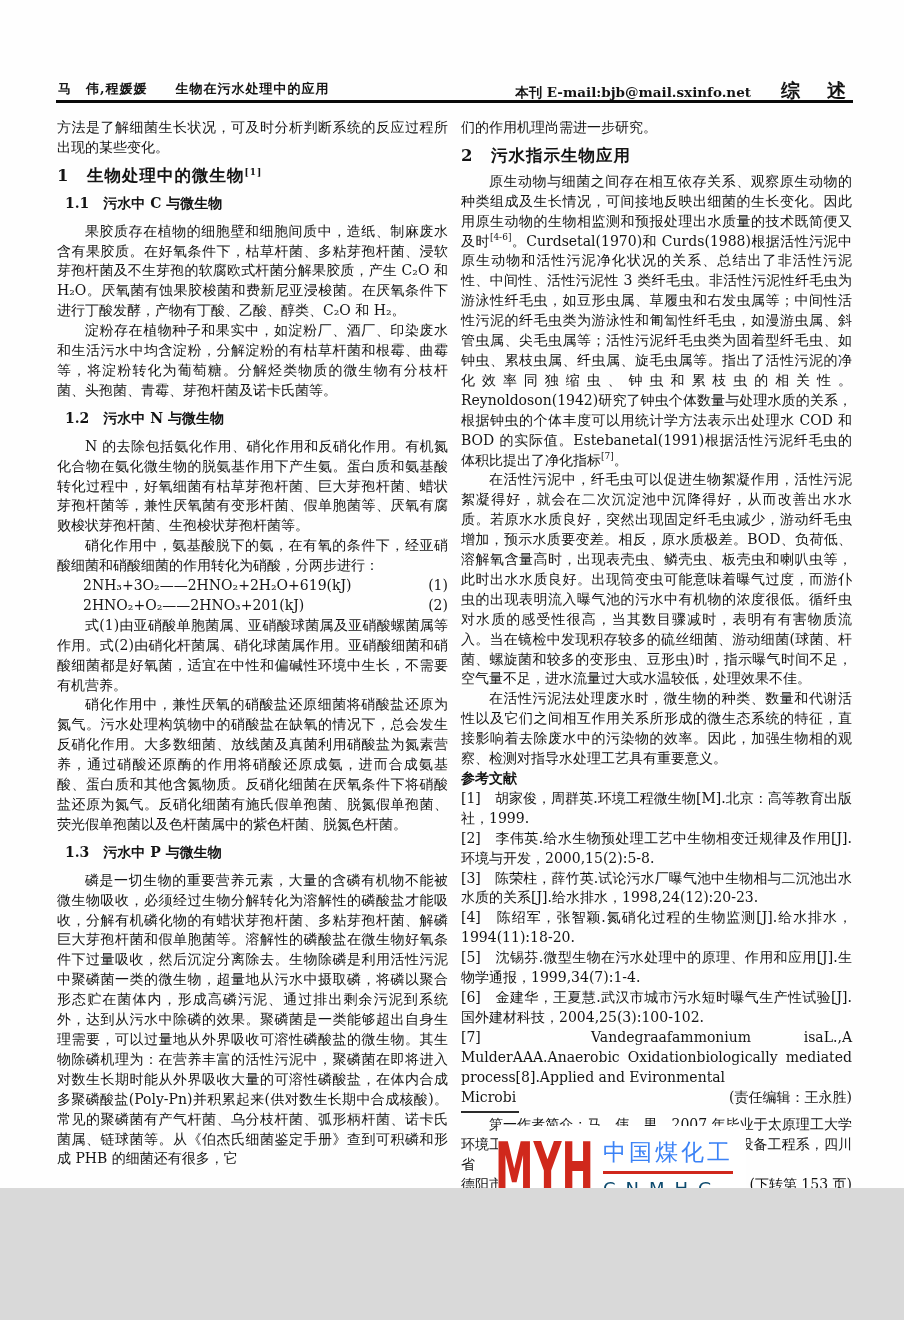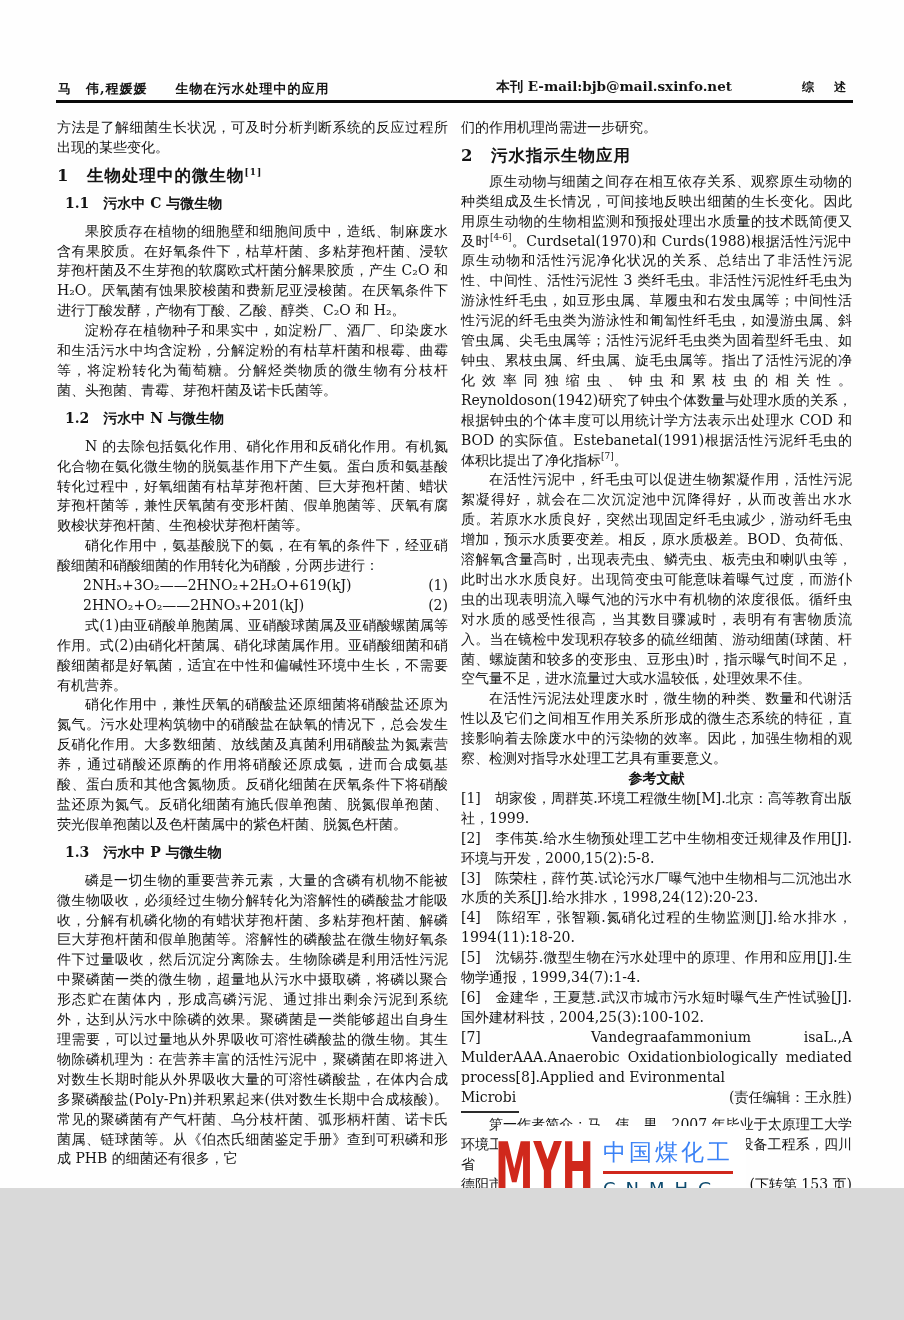--- a/index.html
+++ b/index.html
@@ -2,33 +2,33 @@
 <html><head>
 <meta charset="utf-8">
 <style>
   html,body{margin:0;padding:0;background:#d9d9d9;}
   .page{position:relative;width:904px;height:1188px;background:#fefefe;
         font-family:"DejaVu Serif","Liberation Serif",serif;color:#141414;overflow:hidden;}
   
   .hdr-left{position:absolute;left:58px;top:80px;font-size:13px;font-weight:bold;letter-spacing:1px;}
   .hdr-right{position:absolute;right:54px;top:78px;display:flex;align-items:baseline;gap:30px;}
   .hdr-email{font-size:13.5px;font-weight:bold;}
-  .hdr-cat{font-size:12px;font-weight:bold;letter-spacing:4px;margin-left:40px;}
+  .hdr-cat{font-size:19px;font-weight:bold;letter-spacing:4px;}
   .hdr-rule{position:absolute;left:56px;top:100px;width:797px;height:3px;background:#0a0a0a;}
   
   .col{position:absolute;top:118px;width:391px;font-size:14px;line-height:19.9px;
        text-align:justify;}
   #col-left{left:57px;}
   #col-right{left:461px;}
   .para{text-indent:2em;margin:0;}
   .para0{text-indent:0;}
   .h1{font-size:16.5px;font-weight:bold;margin:8px 0 6px;text-indent:0;letter-spacing:1px;}
   .h2{font-weight:bold;text-indent:0;margin:8px;}
   .eq{display:flex;justify-content:space-between;padding-left:26px;margin:0;}
-  .center{text-align:center;font-weight:bold;text-indent:0;margin:0;}
+  .center{font-weight:bold;text-indent:0;margin:0;}
   .row{display:flex;justify-content:space-between;text-indent:0;margin:0;}
   .shortrule{width:58px;border-top:2px solid #2a2a2a;margin:4px 0 2px 0;}
   sup{font-size:9px;line-height:0;}
   
   .page-num{position:absolute;left:57px;top:1252px;font-size:15px;font-weight:bold;}
   .wanfang{position:absolute;left:94px;top:1244px;font-size:20px;color:#2e2e2e;
            letter-spacing:3px;font-family:"DejaVu Sans","Liberation Sans",sans-serif;text-align:right;}
   
   .cn-wm{position:absolute;left:498px;top:1126px;width:248px;height:84px;background:#ffffff;
          display:flex;align-items:center;gap:9px;}

